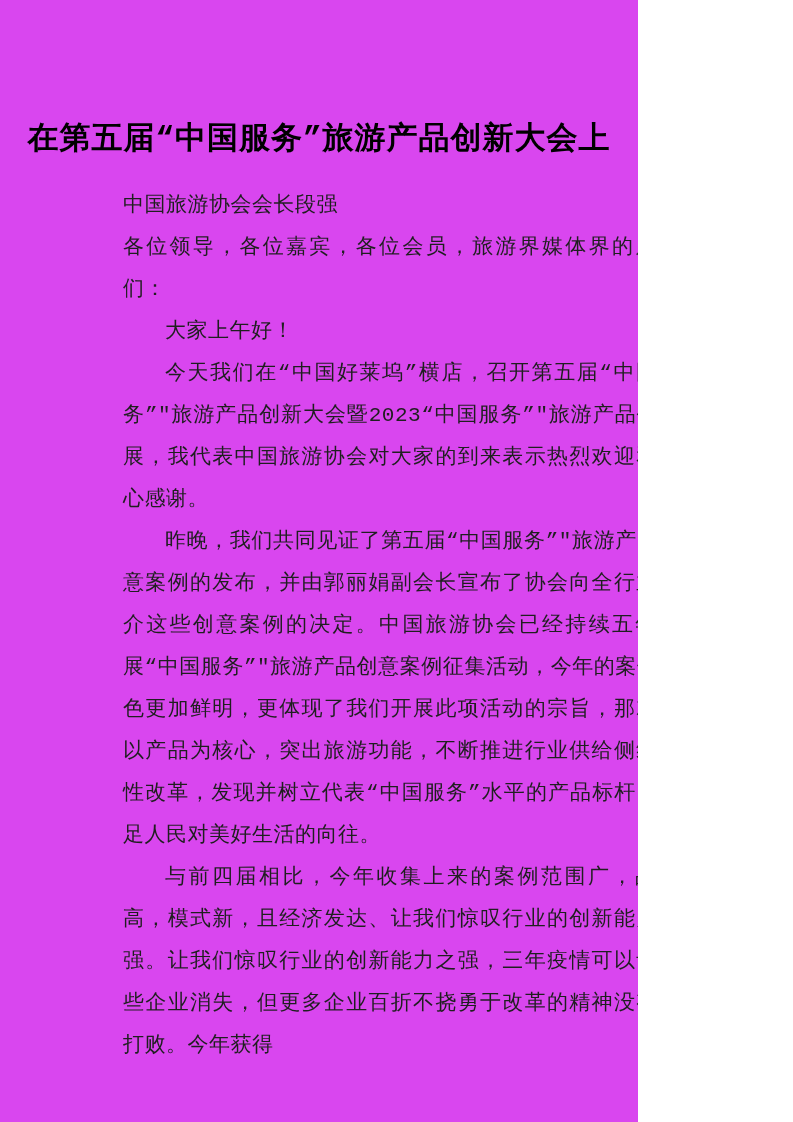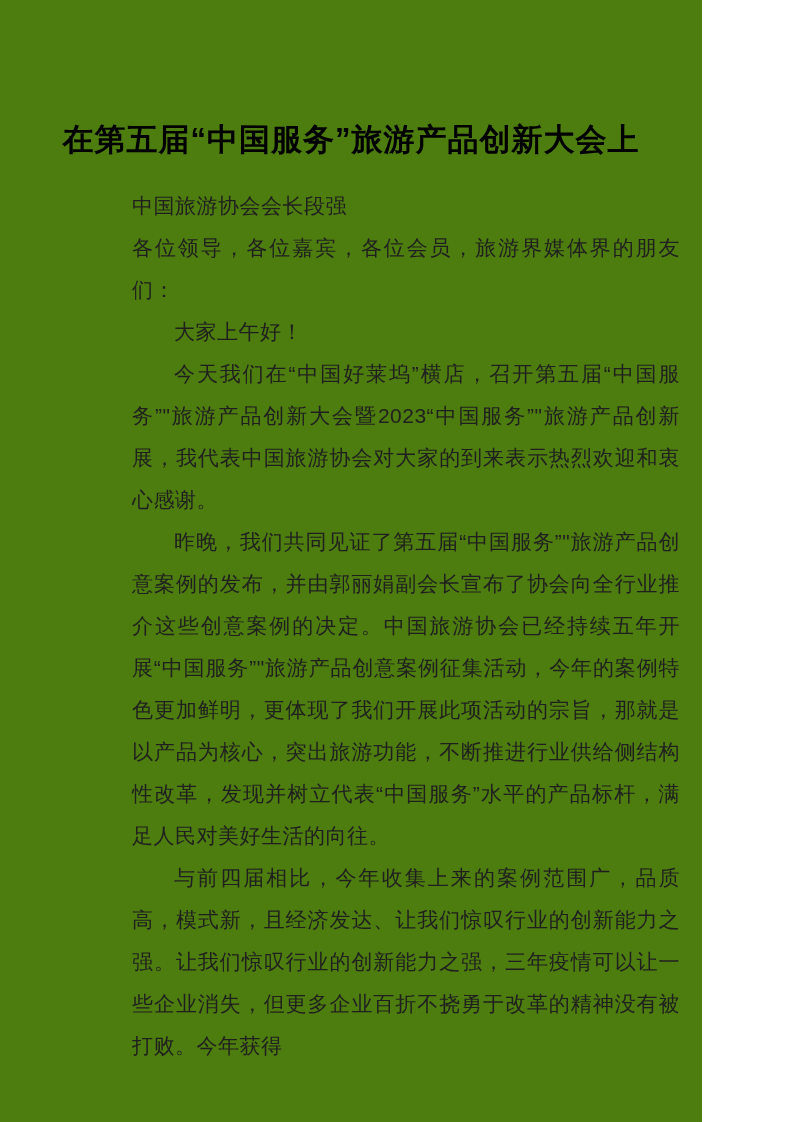--- a/index.html
+++ b/index.html
@@ -1,25 +1,25 @@
 <!DOCTYPE html>
 <html><head>
 <meta charset="utf-8">
 <style>
   * { margin: 0; padding: 0; box-sizing: border-box; }
   html, body {
     background: #ffffff;
   }
   .page {
     position: relative;
-    width: 702px;
+    width: 638px;
     height: 1122px;
-    background: #4d7c0f;
+    background: #d946ef;
     overflow: hidden;
-    font-family: Liberation Sans, sans-serif;
+    font-family: Liberation Mono, monospace;
   }
   .title {
     margin-top: 112px;
     text-align: center;
     font-size: 31px;
     font-weight: bold;
     color: #000000;
     line-height: 55px;
     letter-spacing: 1px;
   }
@@ -31,21 +31,20 @@
     margin-left: 123px;
     width: 557px;
     font-size: 21px;
     line-height: 42px;
     color: #1f1f1f;
     letter-spacing: 0.5px;
   }
   .para {
     text-align: justify;
     text-justify: inter-ideograph;
-    margin-left: 9px;
   }
   .para.indent {
     text-indent: 2em;
   }
 </style>
 </head>
 <body>
 
 <div class="page">
   <h1 class="title">

